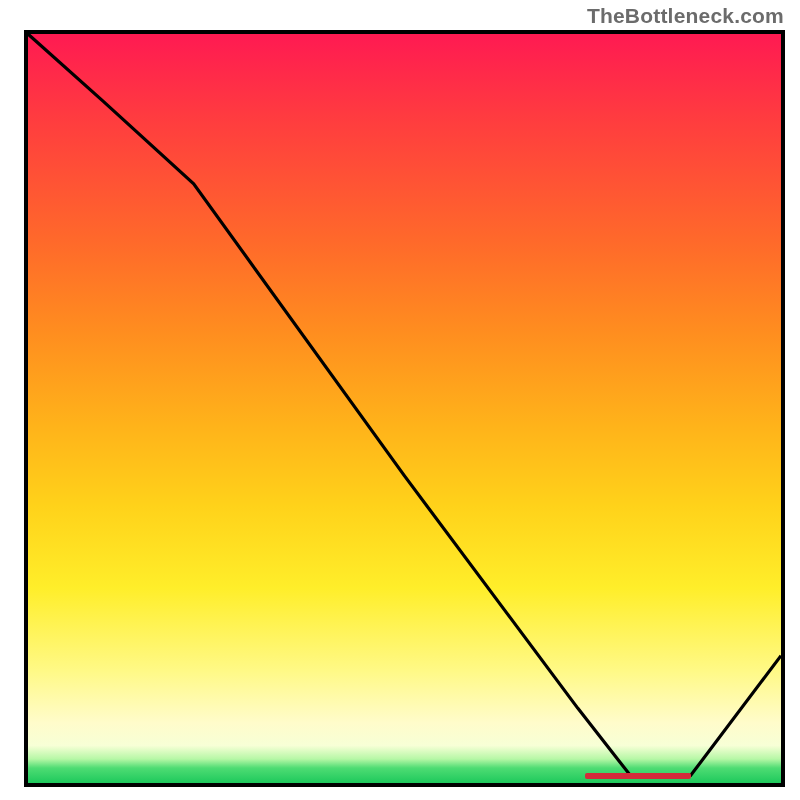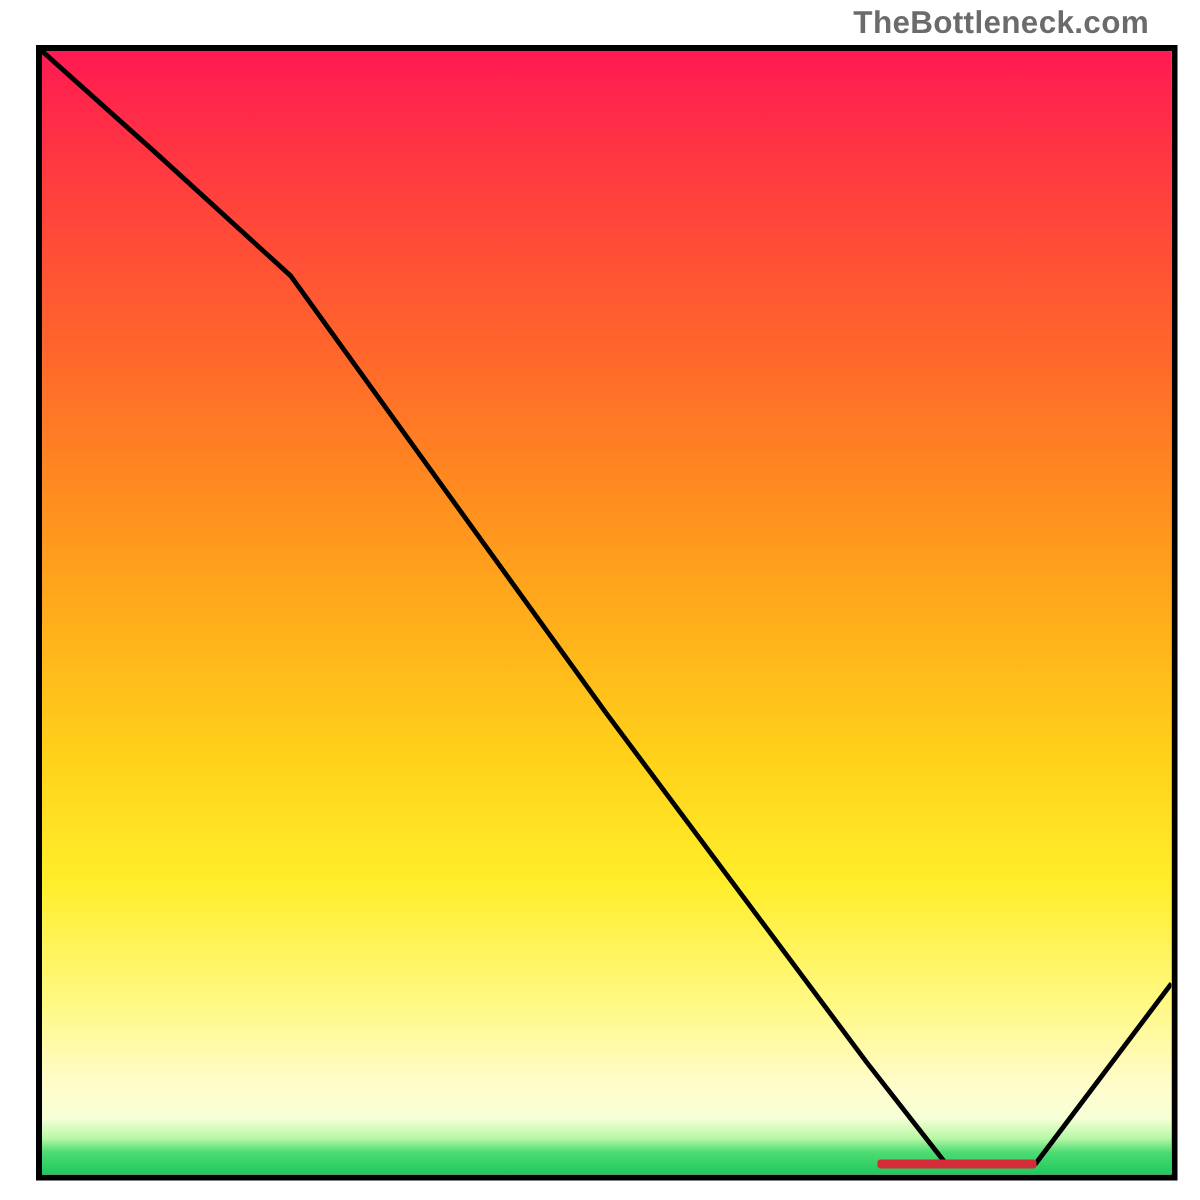--- a/index.html
+++ b/index.html
@@ -12,21 +12,21 @@
     overflow: hidden;
   }
   .wrap {
     position: relative;
     width: 800px;
     height: 800px;
   }
   .watermark {
     position: absolute;
     top: 4px;
-    right: 34px;
+    right: 16px;
     font-size: 21px;
     font-weight: 600;
     color: #6b6b6b;
     letter-spacing: 0.2px;
   }
   .frame {
     position: absolute;
     left: 24px;
     top: 30px;
     width: 753px;   

